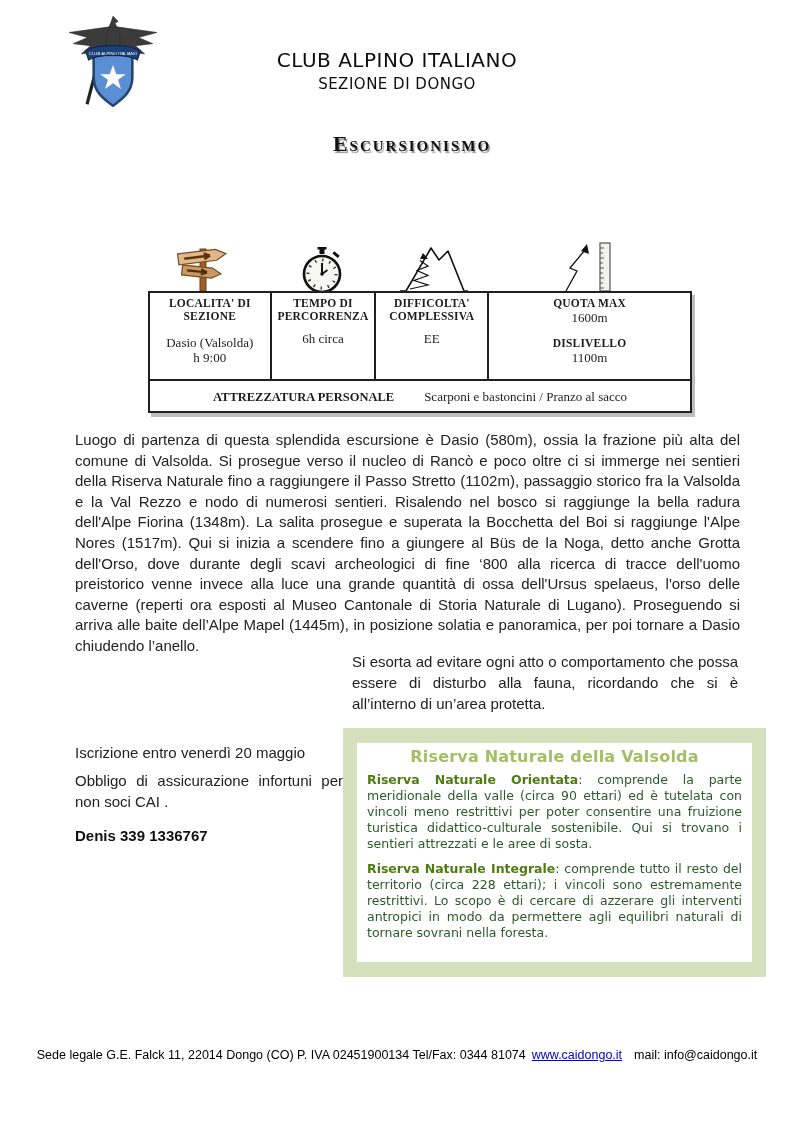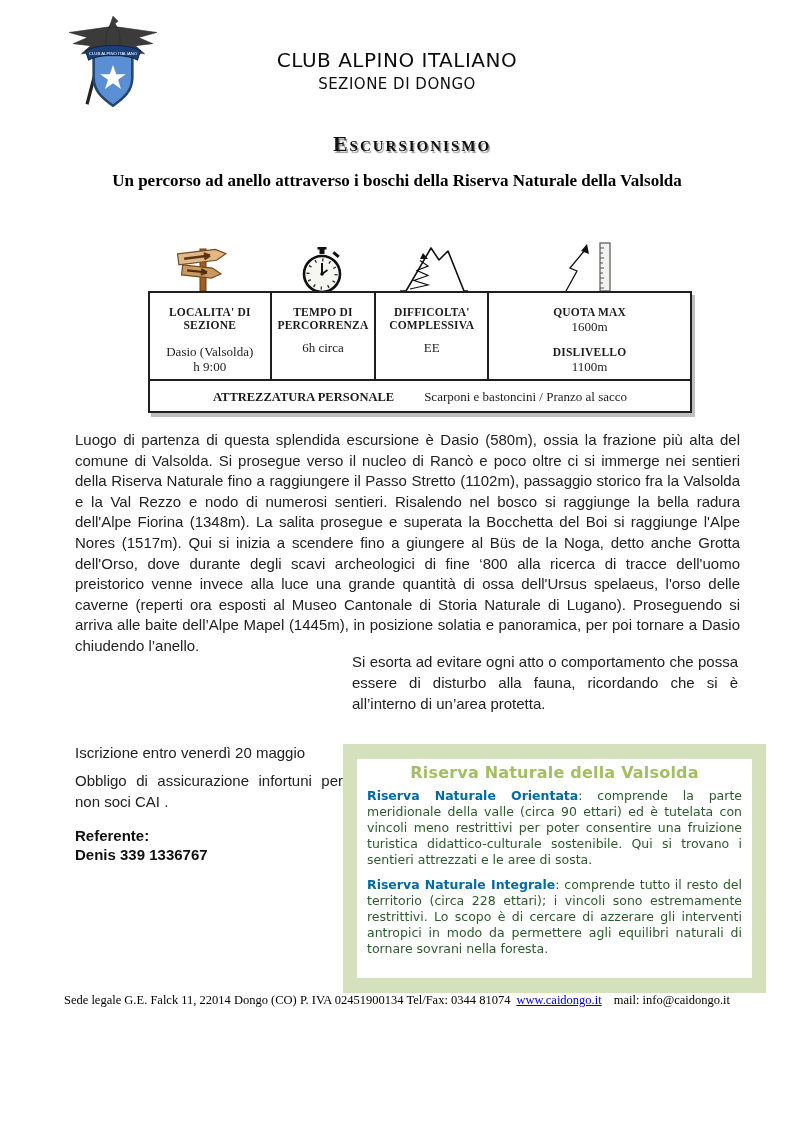--- a/index.html
+++ b/index.html
@@ -22,21 +22,21 @@
             font-family:"Liberation Serif",serif;font-weight:bold;font-size:17px;color:#000;}
   .date-line{position:absolute;left:0;right:0;top:207px;text-align:center;
              font-family:"Liberation Serif",serif;font-weight:bold;font-size:17px;color:#000;}
 
   
   .info-table{position:absolute;left:148px;top:291px;width:544px;border-collapse:collapse;
               font-family:"Liberation Serif",serif;box-shadow:3px 4px 0 #bdbdbd;background:#fff;}
   .info-table td{border:2px solid #1f1f1f;text-align:center;vertical-align:top;padding:0;}
   .cell-h{display:block;font-weight:bold;font-size:11.5px;line-height:13px;letter-spacing:.2px;}
   .cell-v{display:block;font-size:13px;line-height:15px;}
-  .pad-top{padding-top:13px;}
+  .pad-top{padding-top:4px;}
   .gap10{margin-top:12px;}
   .gap18{margin-top:8px;}
   .row1 td{height:86px;}
   .row2 td{height:30px;vertical-align:middle;}
   .equip-label{font-weight:bold;font-size:12.5px;margin-right:30px;}
   .equip-value{font-size:13px;}
 
   
   .tbl-icon{position:absolute;}
   .icon-signpost{left:172px;top:243px;width:62px;height:50px;}
@@ -50,33 +50,33 @@
   .fauna{position:absolute;left:352px;top:651px;width:386px;
          font-size:15px;line-height:21px;text-align:justify;color:#222;}
 
   .reg-deadline{position:absolute;left:75px;top:744px;width:272px;font-size:15px;color:#222;}
   .reg-insurance{position:absolute;left:75px;top:771px;width:268px;font-size:15px;
                  line-height:20.5px;text-align:justify;color:#222;}
   .reg-referent{position:absolute;left:75px;top:826px;width:268px;font-size:15px;
                 line-height:19px;font-weight:bold;color:#111;}
 
   
-  .reserve-box{position:absolute;left:343px;top:744px;width:423px;height:249px;
+  .reserve-box{position:absolute;left:343px;top:728px;width:423px;height:249px;
                background:#d5e1bc;}
   .reserve-inner{position:absolute;left:14px;right:14px;top:15px;bottom:15px;background:#ffffff;
                  padding:2px 10px;box-sizing:border-box;overflow:hidden;
                  font-family:"DejaVu Sans",sans-serif;}
   .reserve-title{text-align:center;font-weight:bold;font-size:16px;color:#a3bf63;
                  margin:2px 0 6px 0;letter-spacing:.2px;}
   .reserve-p{font-size:12.5px;line-height:16px;text-align:justify;color:#2b5b2a;margin:0 0 9px 0;}
-  .reserve-p b{color:#0369a1;}
-
-  
-  .footer{position:absolute;left:0;right:0;top:993px;text-align:center;
-          font-family:Liberation Serif, serif;font-size:12.5px;color:#000;}
+  .reserve-p b{color:#4d7c0f;}
+
+  
+  .footer{position:absolute;left:0;right:0;top:1048px;text-align:center;
+          font-family:Liberation Sans, sans-serif;font-size:12.5px;color:#000;}
   .footer a{color:#0000c8;text-decoration:underline;cursor:pointer;margin-left:6px;}
   .footer .mail{margin-left:12px;}
 </style>
 </head>
 <body>
 
 <div class="page">
 
   <div class="logo">
     <svg viewBox="0 0 110 100" width="112" height="102">
@@ -99,21 +99,20 @@
       <text x="55" y="42" font-size="4.2" fill="#ffffff" text-anchor="middle" font-family="Liberation Sans, sans-serif">CLUB ALPINO ITALIANO</text>
     </svg>
   </div>
 
   <div class="org-head">
     <div class="org-name">CLUB ALPINO ITALIANO</div>
     <div class="org-section">SEZIONE DI DONGO</div>
   </div>
 
   <div class="main-title">Escursionismo</div>
-  <div class="subtitle">Un percorso ad anello attraverso i boschi della Riserva Naturale della Valsolda</div>
 
   <div class="tbl-icon icon-signpost">
     <svg viewBox="0 0 62 50" width="62" height="50">
       <rect x="28" y="6" width="6" height="42" fill="#9c5f28" stroke="#6b3d16" stroke-width="1"></rect>
       <g transform="rotate(-7 30 13)">
         <path d="M6,8 L44,8 L54,13.5 L44,19 L6,19 Z" fill="#dfb98a" stroke="#7a4a1d" stroke-width="1.2"></path>
         <path d="M12,13.5 L38,13.5 M38,13.5 L32,10.5 M38,13.5 L32,16.5" stroke="#5e3410" stroke-width="2.4" fill="none"></path>
       </g>
       <g transform="rotate(6 30 29)">
         <path d="M10,24 L40,24 L49,29 L40,34 L10,34 Z" fill="#c79a63" stroke="#7a4a1d" stroke-width="1.2"></path>
@@ -190,21 +189,20 @@
   </tbody>
     </table>
 
   <div class="description">Luogo di partenza di questa splendida escursione è Dasio (580m), ossia la frazione più alta del comune di Valsolda. Si prosegue verso il nucleo di Rancò e poco oltre ci si immerge nei sentieri della Riserva Naturale fino a raggiungere il Passo Stretto (1102m), passaggio storico fra la Valsolda e la Val Rezzo e nodo di numerosi sentieri. Risalendo nel bosco si raggiunge la bella radura dell'Alpe Fiorina (1348m). La salita prosegue e superata la Bocchetta del Boi si raggiunge l'Alpe Nores (1517m). Qui si inizia a scendere fino a giungere al Büs de la Noga, detto anche Grotta dell'Orso, dove durante degli scavi archeologici di fine ‘800 alla ricerca di tracce dell'uomo preistorico venne invece alla luce una grande quantità di ossa dell'Ursus spelaeus, l'orso delle caverne (reperti ora esposti al Museo Cantonale di Storia Naturale di Lugano). Proseguendo si arriva alle baite dell’Alpe Mapel (1445m), in posizione solatia e panoramica, per poi tornare a Dasio chiudendo l’anello.</div>
 
   <div class="fauna">Si esorta ad evitare ogni atto o comportamento che possa essere di disturbo alla fauna, ricordando che si è all’interno di un’area protetta.</div>
 
   <div class="reg-deadline">Iscrizione entro venerdì 20 maggio</div>
   <div class="reg-insurance">Obbligo di assicurazione infortuni per non soci CAI .</div>
   <div class="reg-referent">
-    <span style="display:block">Referente:</span>
     <span style="display:block">Denis 339 1336767</span>
   </div>
 
   <div class="reserve-box">
     <div class="reserve-inner">
       <div class="reserve-title">Riserva Naturale della Valsolda</div>
       <p class="reserve-p"><b>Riserva Naturale Orientata</b><span>: comprende la parte meridionale della valle (circa 90 ettari) ed è tutelata con vincoli meno restrittivi per poter consentire una fruizione turistica didattico-culturale sostenibile. Qui si trovano i sentieri attrezzati e le aree di sosta.</span></p>
       <p class="reserve-p"><b>Riserva Naturale Integrale</b><span>: comprende tutto il resto del territorio (circa 228 ettari); i vincoli sono estremamente restrittivi. Lo scopo è di cercare di azzerare gli interventi antropici in modo da permettere agli equilibri naturali di tornare sovrani nella foresta.</span></p>
     </div>
   </div>

